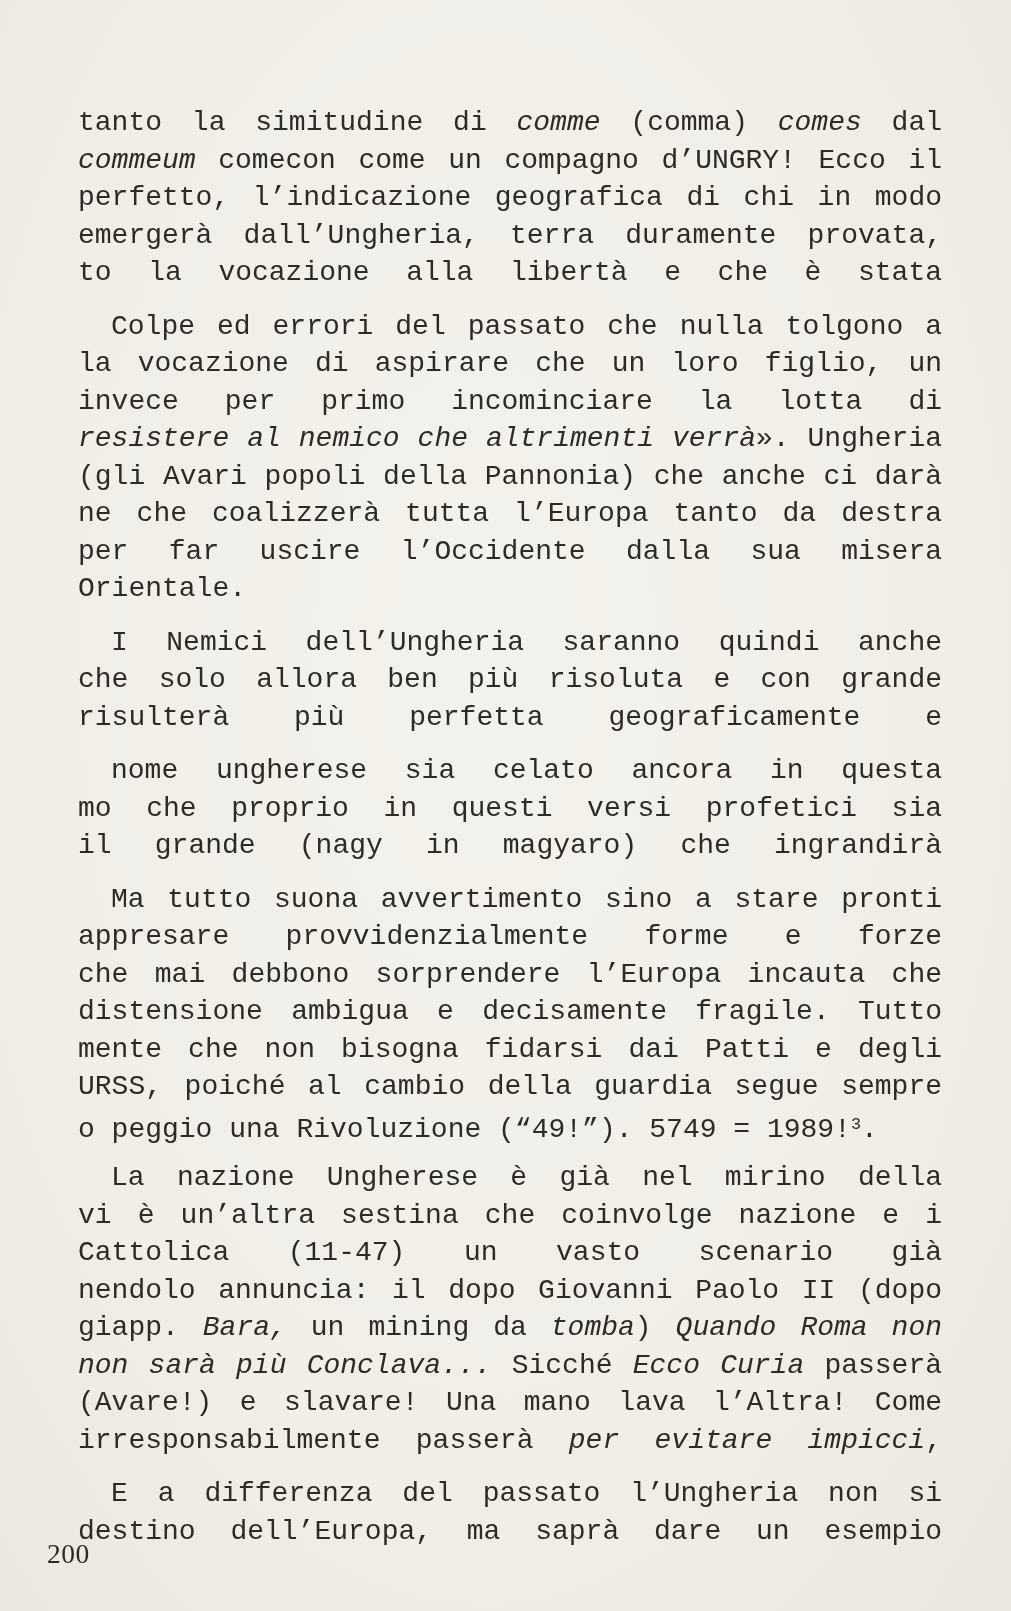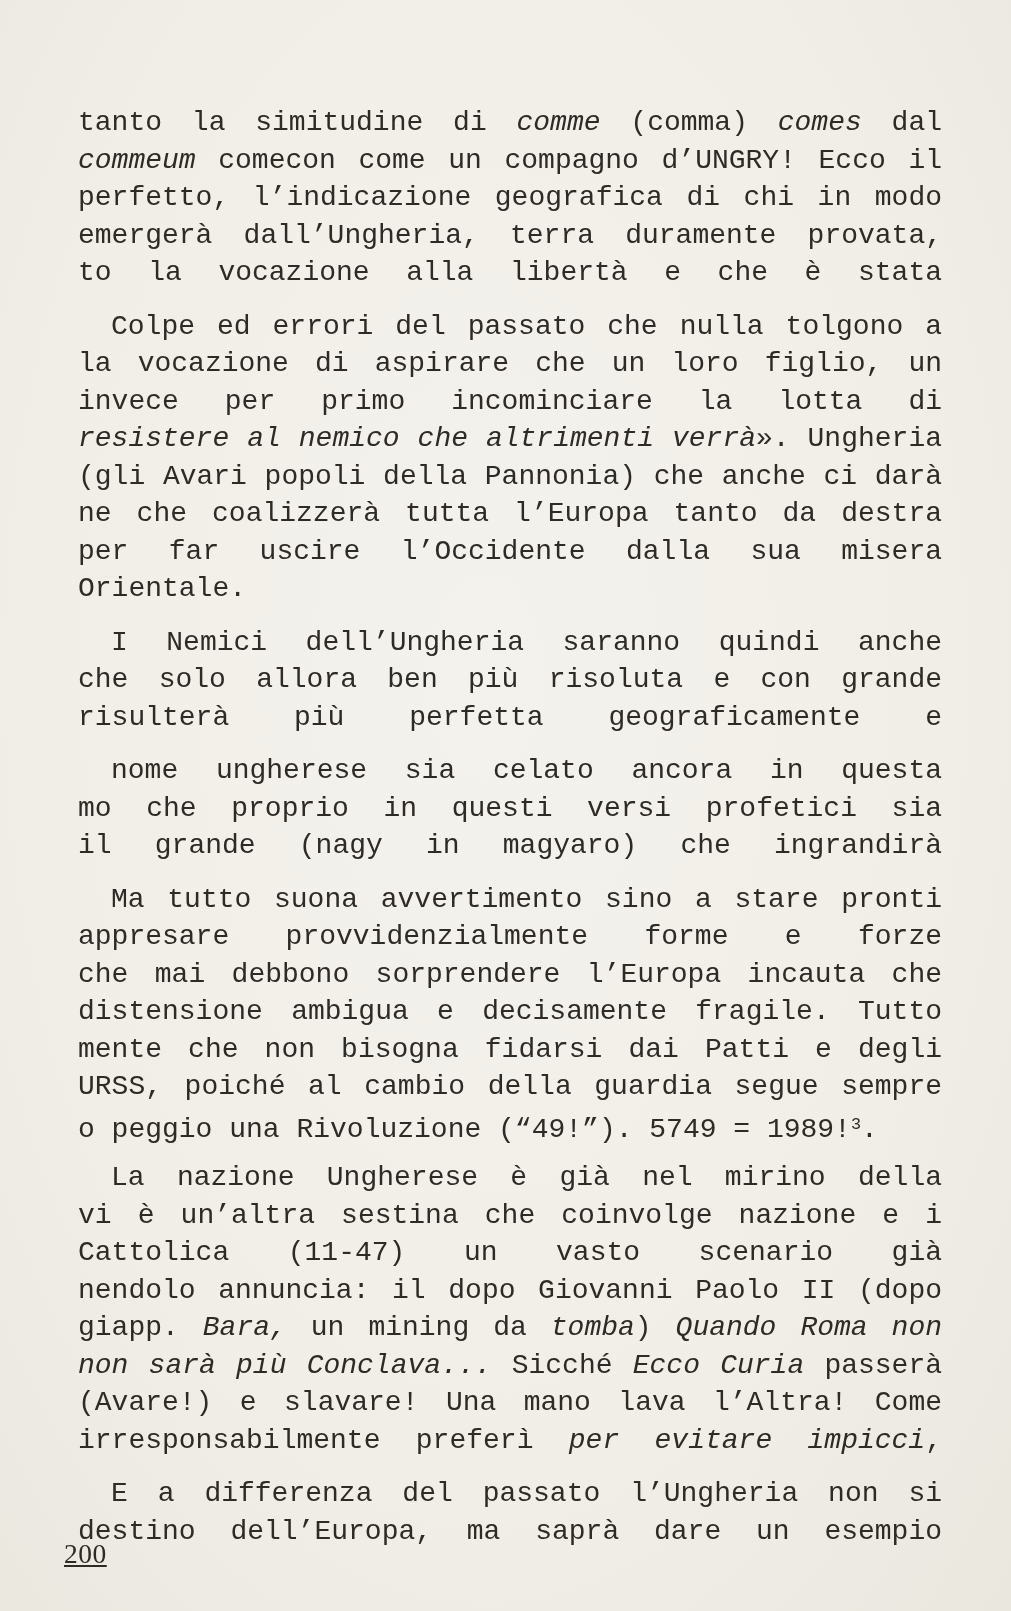--- a/index.html
+++ b/index.html
@@ -32,25 +32,24 @@
   }
   .line.last { text-align-last: auto; }
   .para.indent .line:first-child { text-indent: 33px; }
   .i { font-style: italic; }
   .sup {
     font-size: 0.6em;
     vertical-align: 0.5em;
   }
   .page-number {
     position: absolute;
-    left: 64px;
+    left: 47px;
     top: 1538px;
     font-size: 27.5px;
     letter-spacing: 0.5px;
-    text-decoration: underline;
   }
 </style>
 </head>
 <body>
 
 <div class="page">
   <div class="text-block">
       <div class="para">
         <div class="line"><span>tanto la simitudine di </span><span class="i">comme</span><span> (comma) </span><span class="i">comes</span><span> dal latino </span><span class="i">compagno,</span></div>
         <div class="line"><span class="i">commeum</span><span> comecon come un compagno d’UNGRY! Ecco il centro</span></div>
@@ -88,21 +87,21 @@
         <div class="line last"><span>o peggio una Rivoluzione (“49!”). 5749 = 1989!</span><span class="sup">3</span><span>.</span></div>
       </div>
       <div class="para indent">
         <div class="line"><span>La nazione Ungherese è già nel mirino della profezia in quanto</span></div>
         <div class="line"><span>vi è un’altra sestina che coinvolge nazione e i Leaders della Chiesa</span></div>
         <div class="line"><span>Cattolica (11-47) un vasto scenario già decodificato e che ripropo-</span></div>
         <div class="line"><span>nendolo annuncia: il dopo Giovanni Paolo II (dopo Rosa, Rosa in</span></div>
         <div class="line"><span>giapp. </span><span class="i">Bara,</span><span> un mining da </span><span class="i">tomba</span><span>) </span><span class="i">Quando Roma non sarà più Slava</span></div>
         <div class="line"><span class="i">non sarà più Conclava...</span><span> Sicché </span><span class="i">Ecco Curia</span><span> passerà per lava, lavare</span></div>
         <div class="line"><span>(Avare!) e slavare! Una mano lava l’Altra! Come Pilato che così</span></div>
-        <div class="line"><span>irresponsabilmente preferì </span><span class="i">per evitare impicci</span><span>, mandare a morte</span></div>
+        <div class="line"><span>irresponsabilmente passerà </span><span class="i">per evitare impicci</span><span>, mandare a morte</span></div>
       </div>
       <div class="para indent">
         <div class="line"><span>E a differenza del passato l’Ungheria non si laverà le mani sul</span></div>
         <div class="line last"><span>destino dell’Europa, ma saprà dare un esempio storico.</span></div>
       </div>
     </div>
   <div class="page-number">200</div>
 </div>
 
 </body></html>

